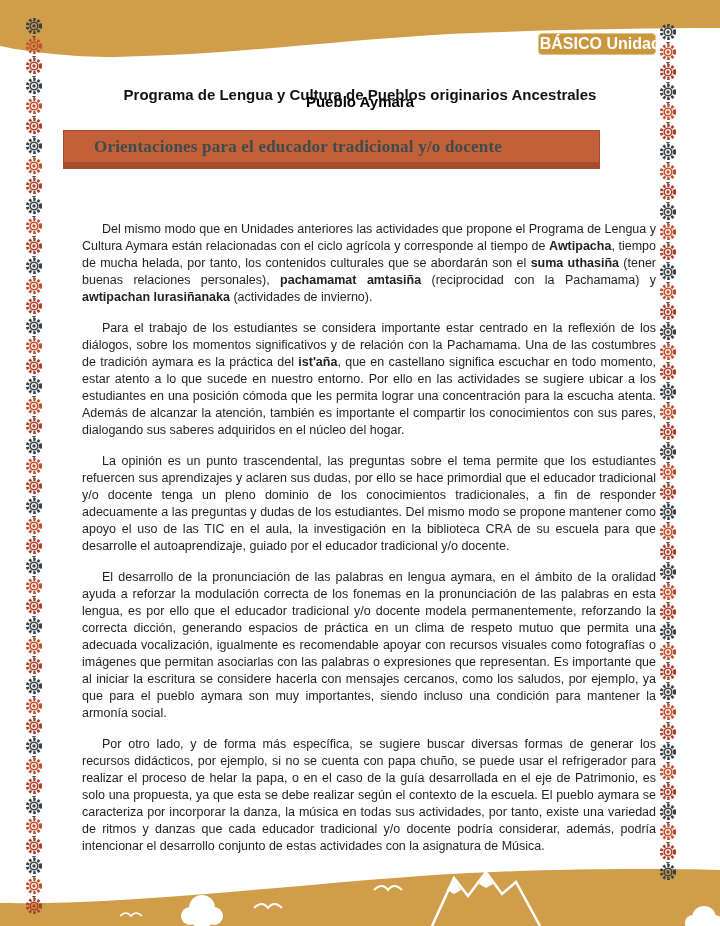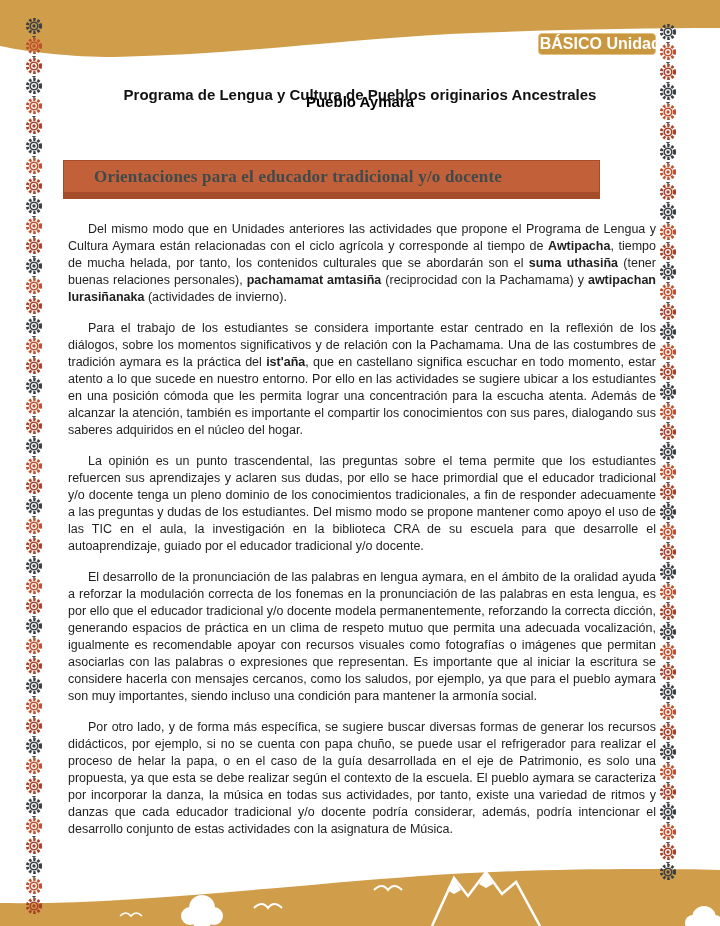--- a/index.html
+++ b/index.html
@@ -8,29 +8,29 @@
   .top-band{position:absolute;top:0;left:0;display:block;}
   .band-fill{fill:var(--band);}
   .badge{position:absolute;left:538px;top:33px;width:116px;height:20px;
          background:var(--badge-bg);border:1px solid var(--badge-border);border-radius:4px;
          color:#ffffff;font-size:16px;font-weight:bold;
          display:flex;align-items:center;justify-content:center;white-space:nowrap;}
   .doc-title{position:absolute;left:64px;top:69px;width:592px;text-align:center;
              font-size:15px;font-weight:bold;color:#121212;margin-top:17px;}
   .doc-subtitle{position:absolute;left:64px;top:93px;width:592px;text-align:center;
                 font-size:15px;font-weight:bold;color:#000000;}
-  .banner{position:absolute;left:63px;top:160px;width:505px;height:31px;
+  .banner{position:absolute;left:63px;top:130px;width:505px;height:31px;
           background:var(--banner-bg);
           border:1px solid var(--banner-shadow);border-bottom:7px solid var(--banner-shadow);
           padding-left:30px;display:flex;align-items:center;
           font-family:"Liberation Serif",serif;font-weight:bold;font-size:17px;
           color:var(--banner-text);letter-spacing:.2px;}
   .content{position:absolute;left:64px;top:221px;width:592px;
            font-size:12.5px;line-height:17px;color:var(--text);text-align:justify;}
-  .para{margin:0 0 14px 4px;text-indent:20px;}
+  .para{margin:0 0 14px 18px;text-indent:20px;}
   .para b{font-weight:bold;}
   .border-col{position:absolute;width:22px;display:flex;flex-direction:column;z-index:3;}
   .border-col.left{left:23px;top:16px;}
   .border-col.right{left:657px;top:22px;}
   .motif{height:20px;line-height:0;}
   .bottom-band{position:absolute;left:0;top:866px;display:block;z-index:1;}
 </style>
 </head>
 <body>
 

